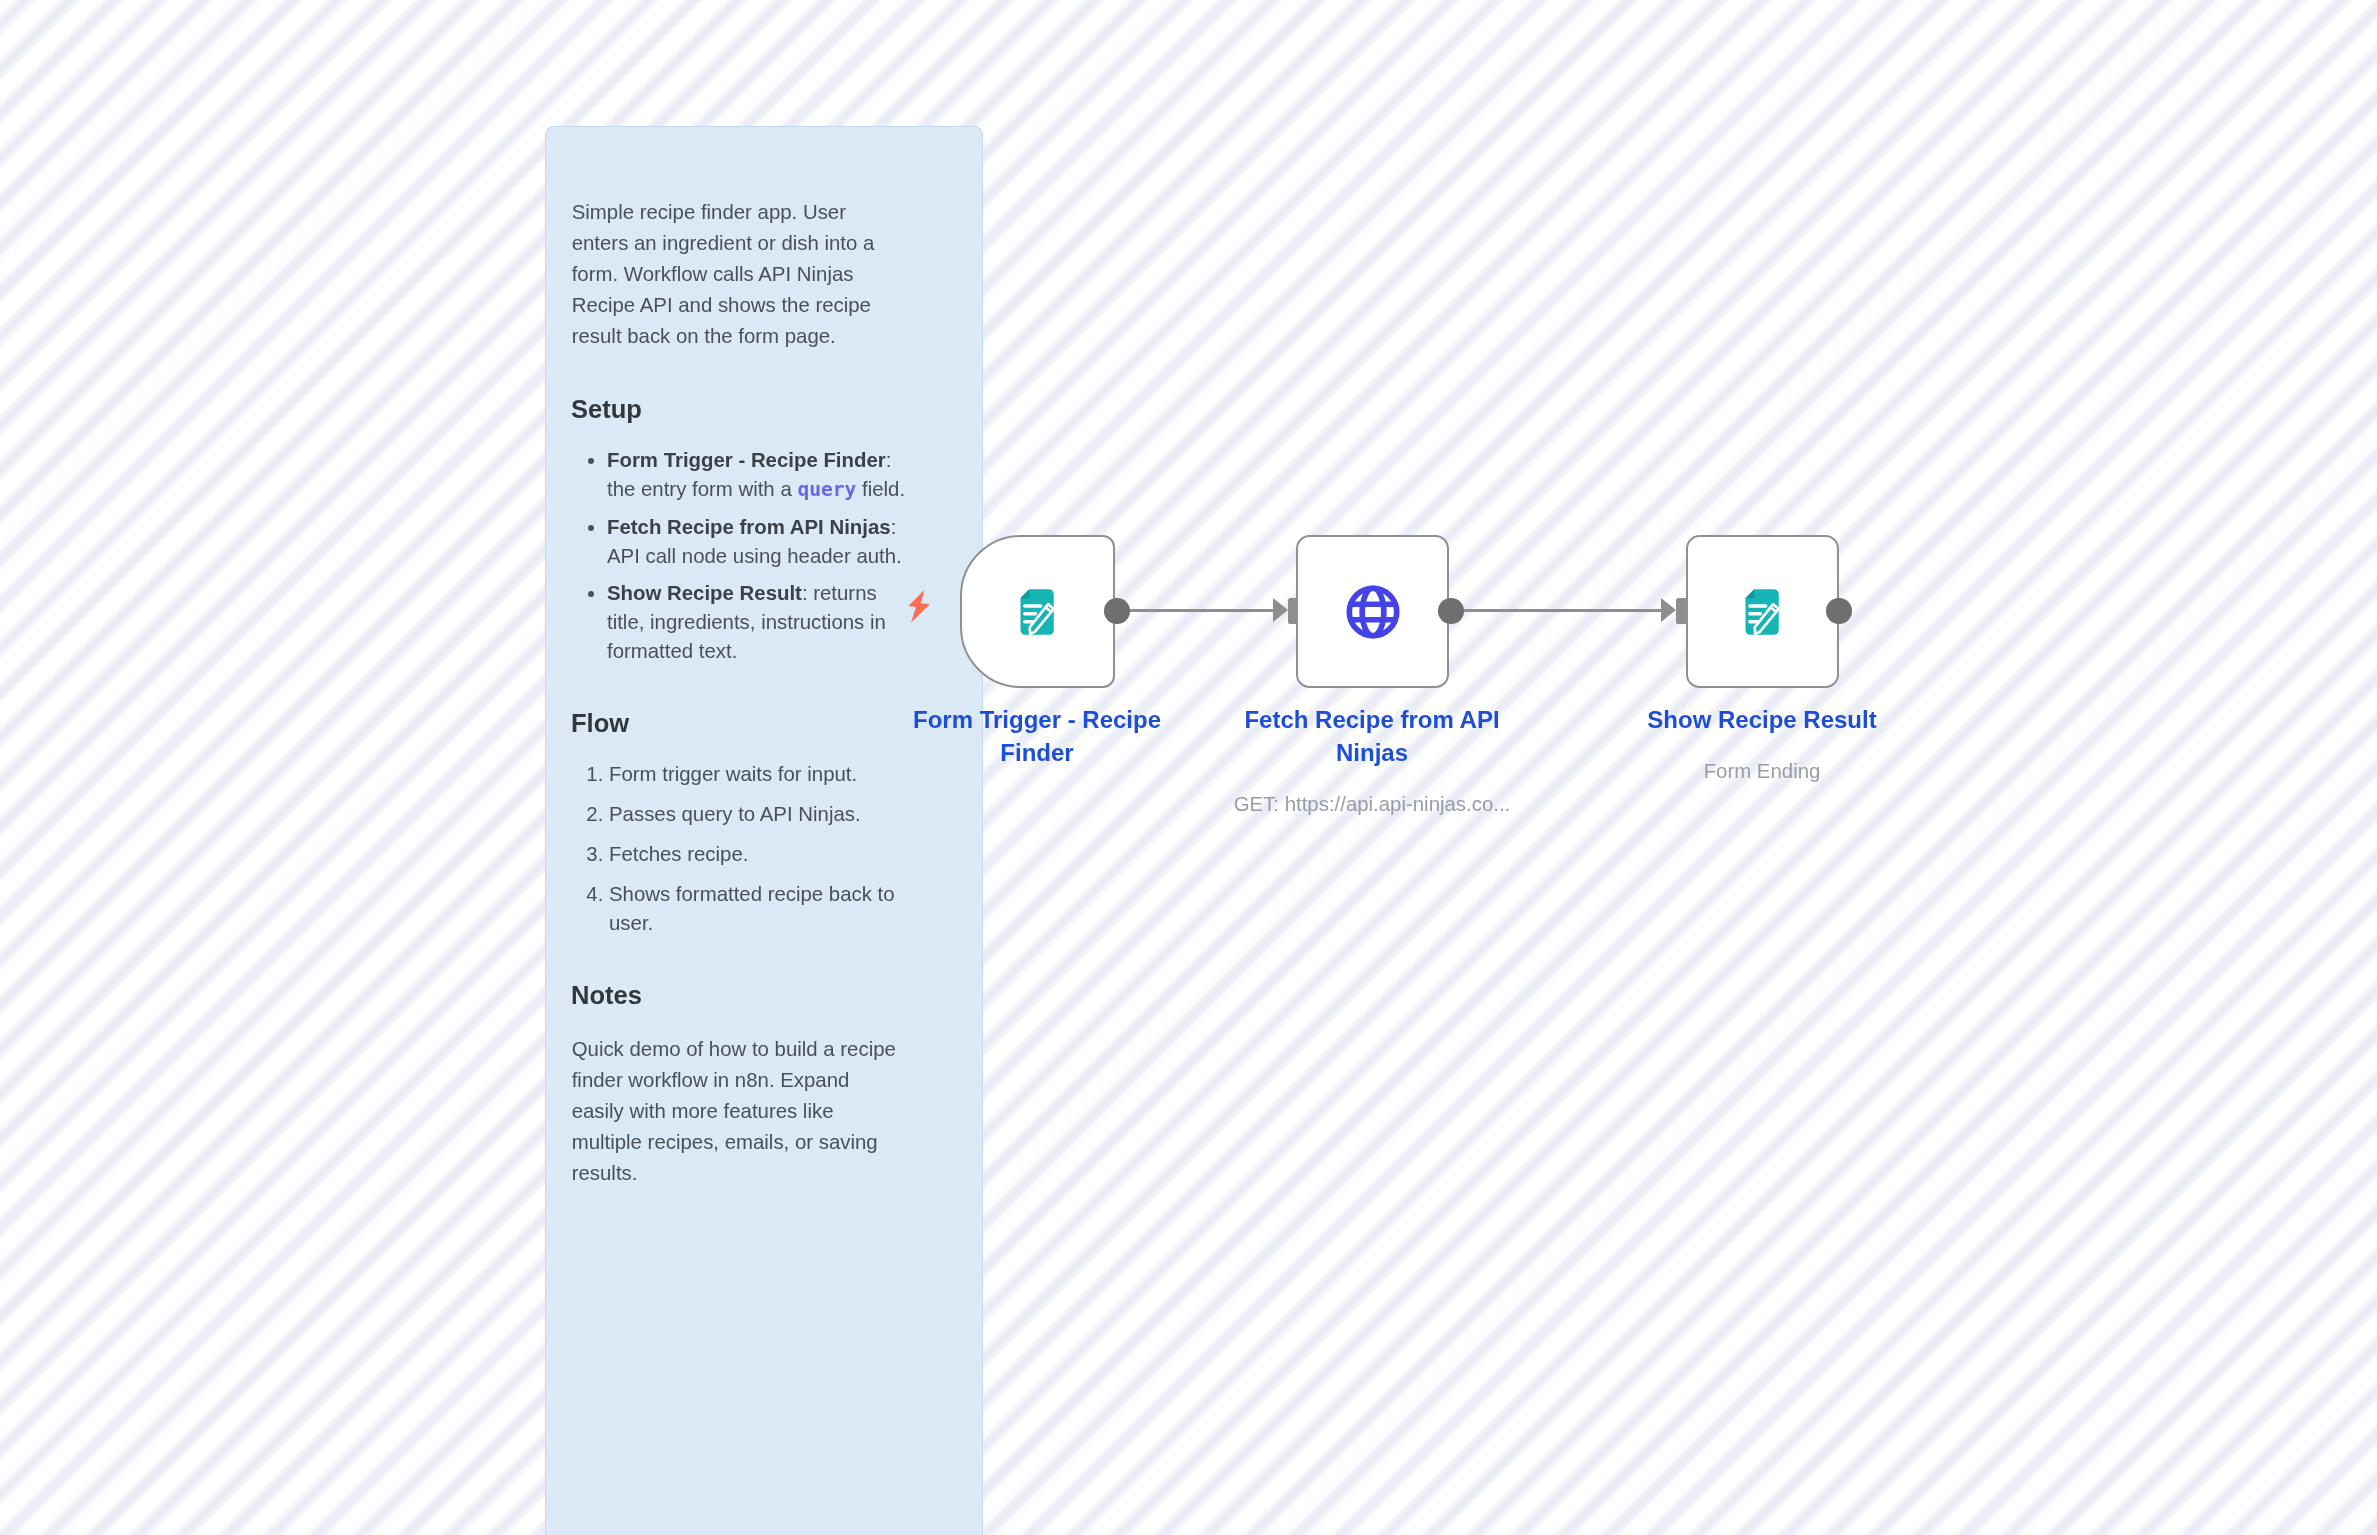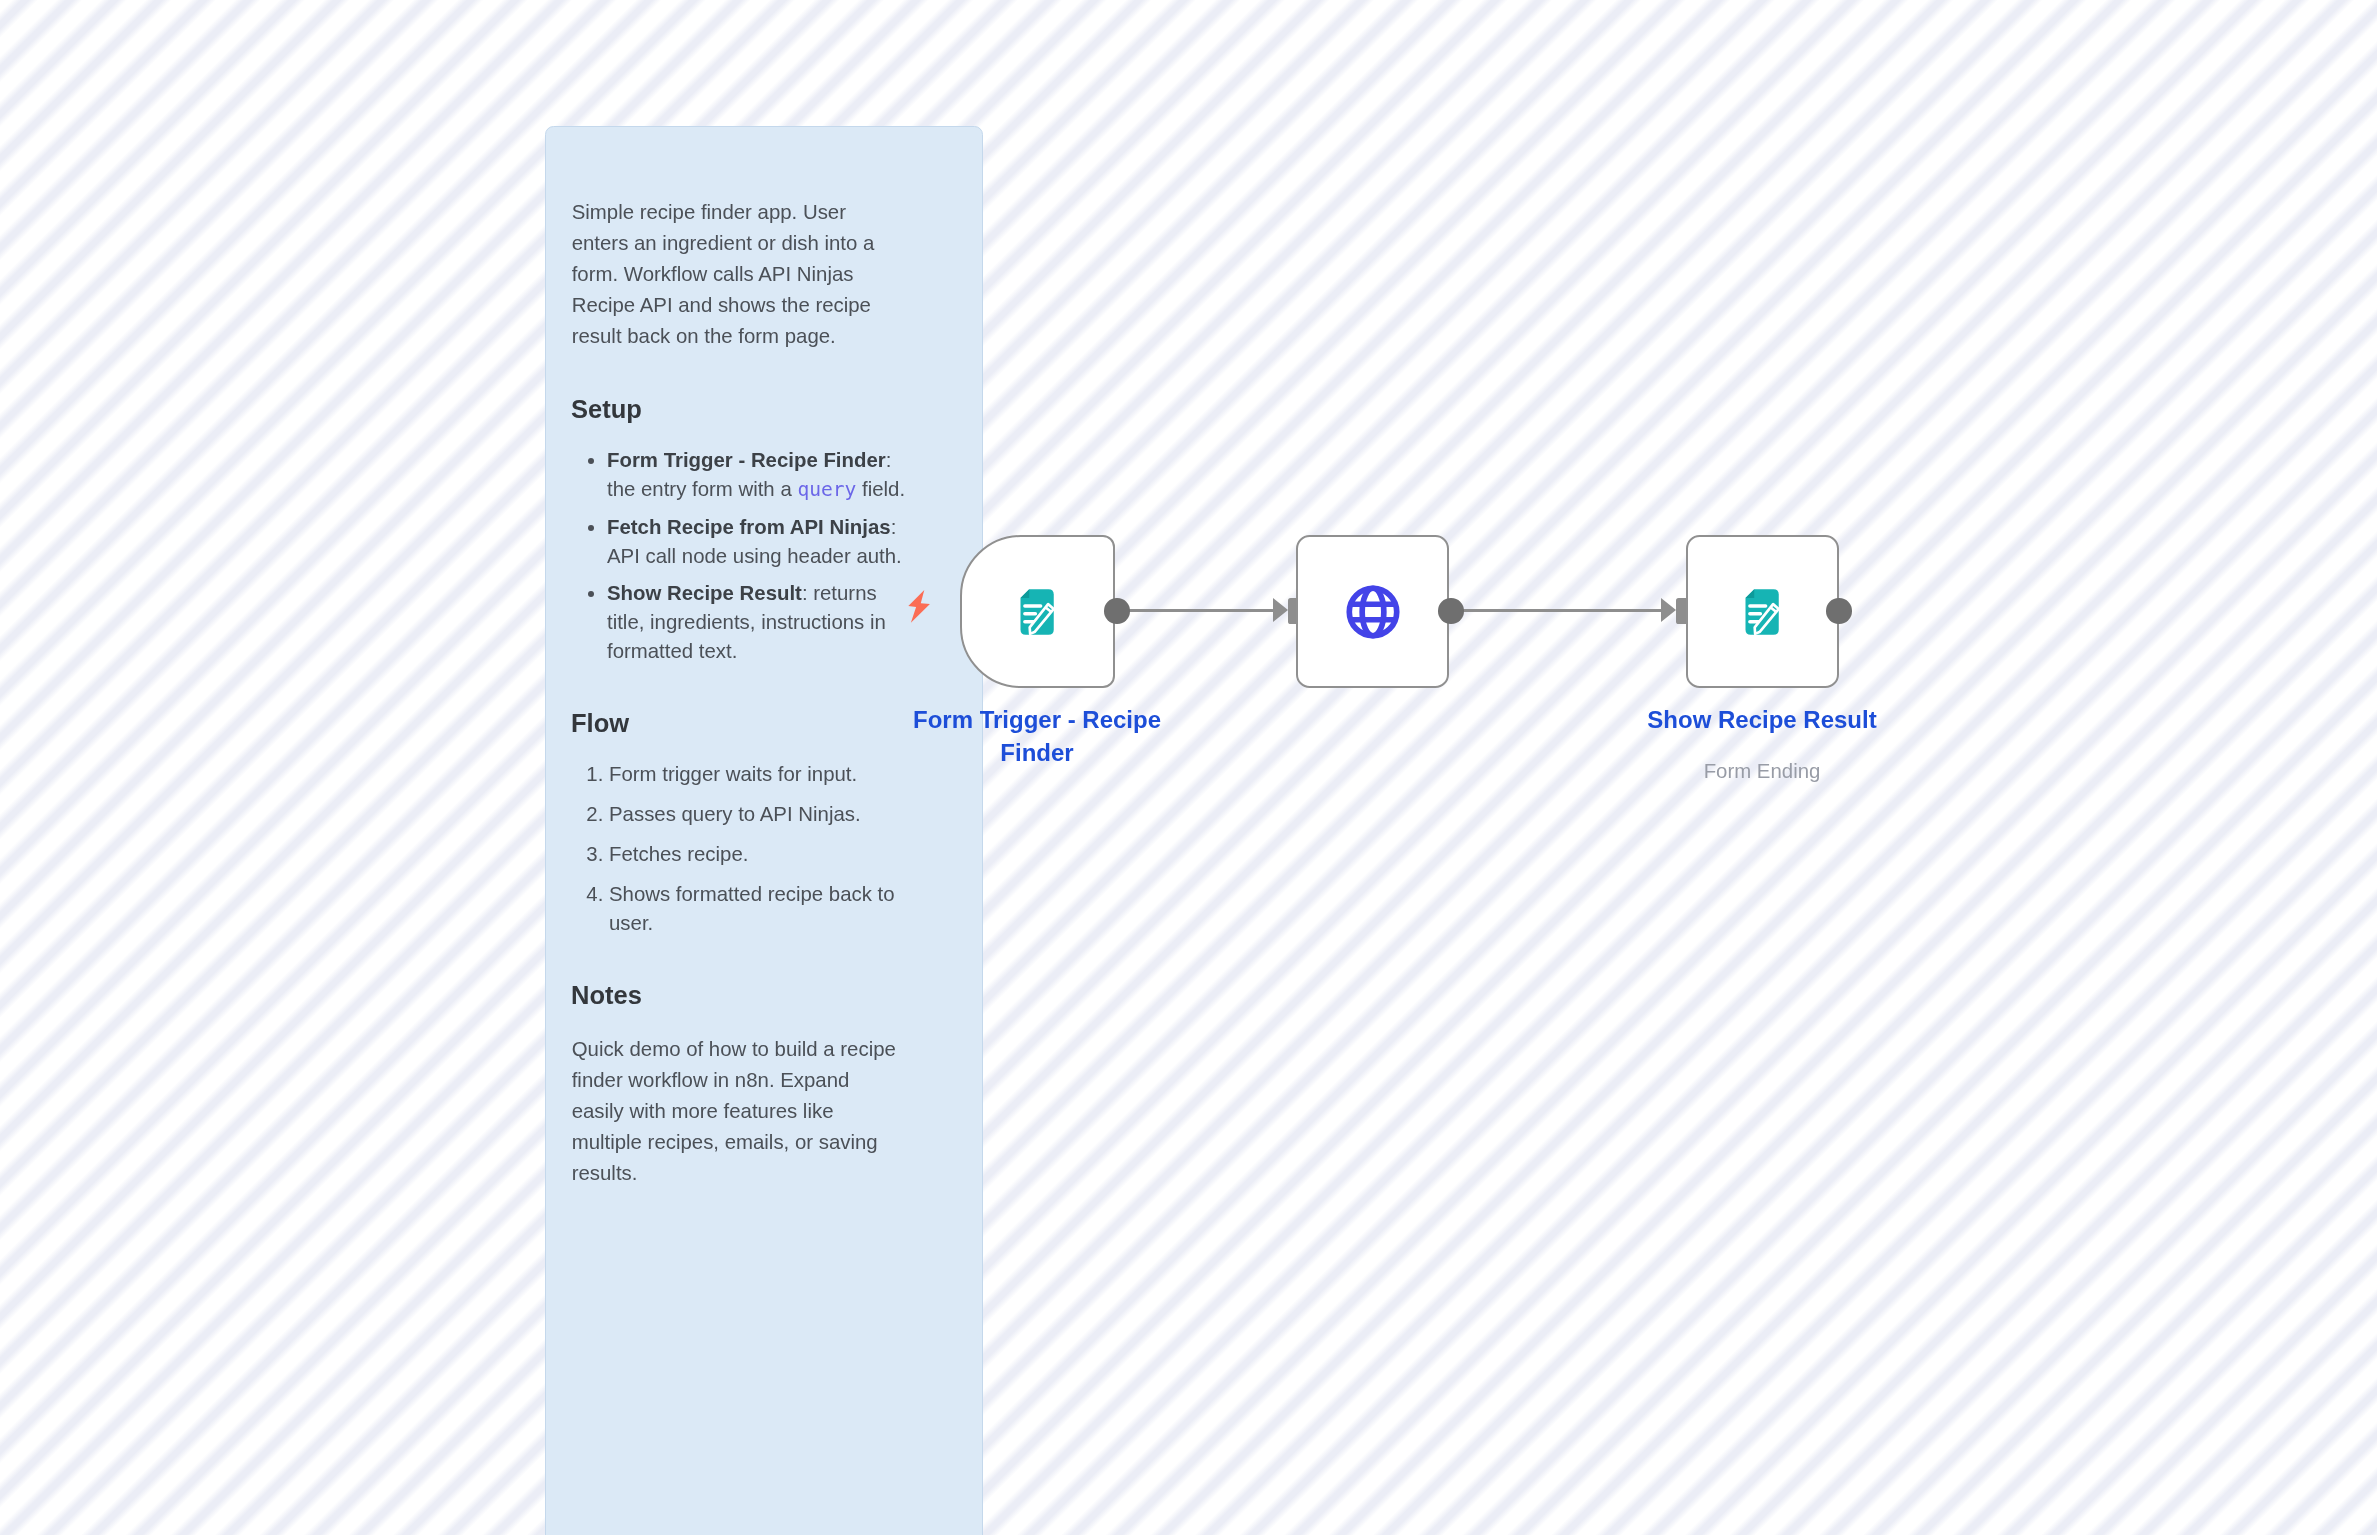--- a/index.html
+++ b/index.html
@@ -28,21 +28,21 @@
   }
   .sticky h2{
     font-size:25.5px;font-weight:700;color:#33373c;margin:43px 0 22px 1px;
   }
   .sticky ul{margin:0;padding:0 41px 0 37px;}
   .sticky ul li{font-size:20.4px;line-height:29px;margin-bottom:8.5px;}
   .sticky ol{margin:0;padding:0 41px 0 39px;}
   .sticky ol li{font-size:20.4px;line-height:29px;margin-bottom:11px;}
   .sticky b{color:#3c4147;}
   .sticky code{
-    font-family:"DejaVu Sans Mono",monospace;font-size:19.6px;color:#6b66e8;
+    font-family:"DejaVu Sans Mono",monospace;font-size:19.6px;color:#6b66e8;font-weight:bold;
   }
   .sticky .notes-para{margin-top:24px;}
 
   
   .node-box{
     position:absolute;background:#ffffff;border:2.1px solid #909090;box-sizing:border-box;
     display:flex;align-items:center;justify-content:center;
   }
   .node-trigger{border-radius:61px 12px 12px 61px;}
   .node-square{border-radius:13.6px;}
@@ -130,20 +130,25 @@
   <div class="in-arrow" style="left:1273px;top:598px;"></div>
   <div class="in-port" style="left:1288px;top:598px;"></div>
 
   <div class="node-box node-square" style="left:1296px;top:535px;width:153px;height:153px;">
     <svg width="66" height="66" viewBox="0 0 64 64" fill="none">
       <circle cx="32" cy="32" r="23" stroke="#4343e8" stroke-width="5.5"></circle>
       <ellipse cx="32" cy="32" rx="10.5" ry="23" stroke="#4343e8" stroke-width="5.5"></ellipse>
       <path d="M11 24.5 H53 M11 39.5 H53" stroke="#4343e8" stroke-width="5.5"></path>
     </svg>
   </div>
+  <div class="node-caption" style="left:1168px;top:703px;">
+    <div class="node-label">Fetch Recipe from API
+Ninjas</div>
+    <div class="node-subtitle">GET: https://api.api-ninjas.co...</div>
+  </div>
 
   <div class="conn-line" style="left:1451px;top:609px;width:212px;"></div>
   <div class="out-dot" style="left:1438px;top:598px;"></div>
   <div class="in-arrow" style="left:1661px;top:598px;"></div>
   <div class="in-port" style="left:1676px;top:598px;"></div>
 
   <div class="node-box node-square" style="left:1686px;top:535px;width:153px;height:153px;">
     <svg width="56" height="56" viewBox="0 0 64 64">
       <path d="M22 6 H44 Q50 6 50 12 V52 Q50 58 44 58 H18 Q12 58 12 52 V16 Z" fill="#16b4b4"></path>
       <path d="M22 6 L12 16 L22 16 Z" fill="#0d9a9a"></path>

